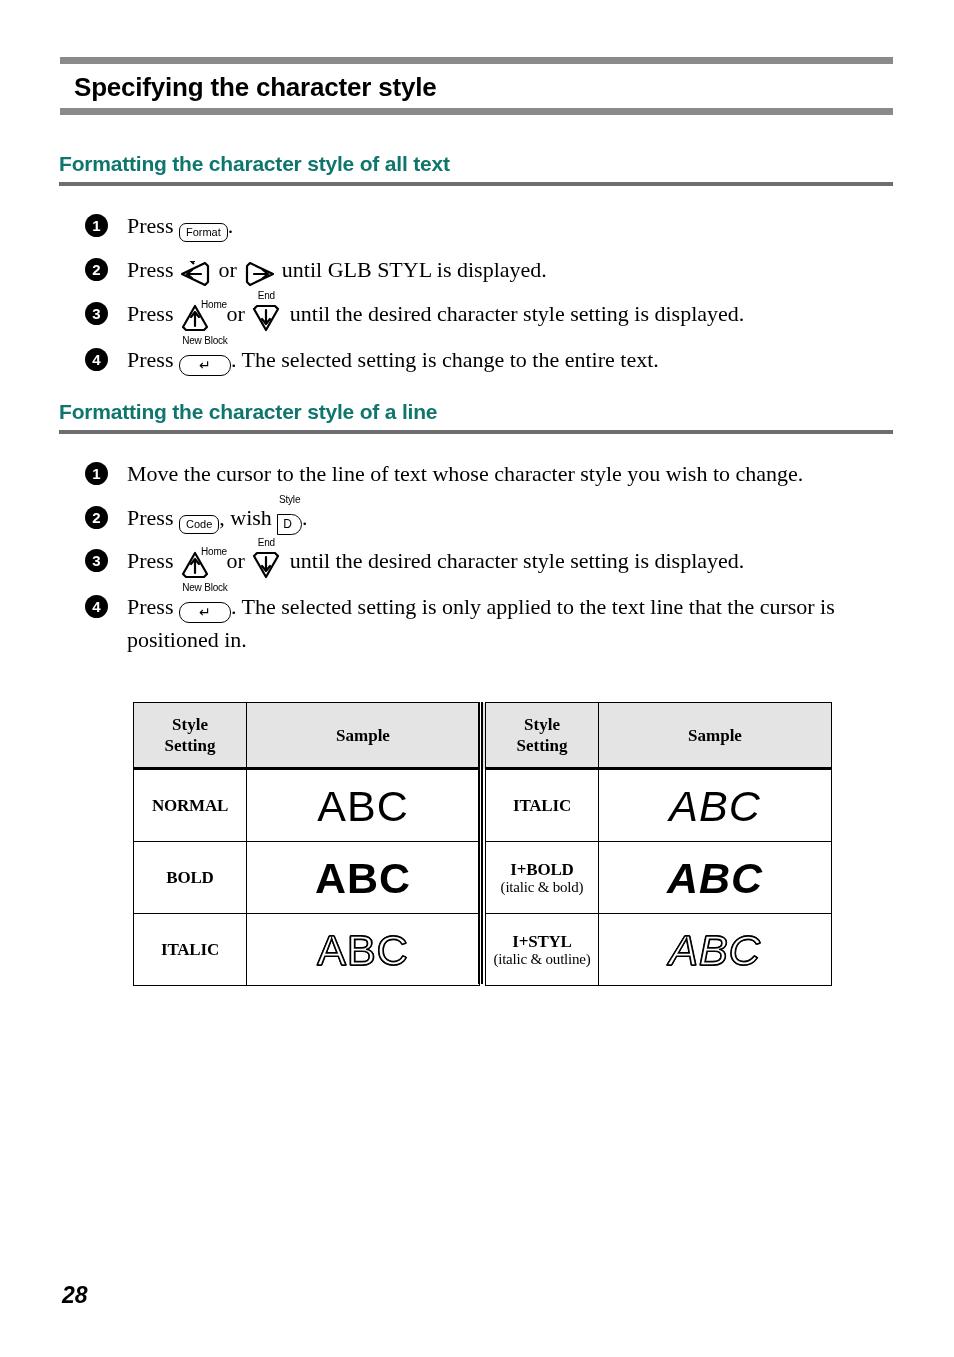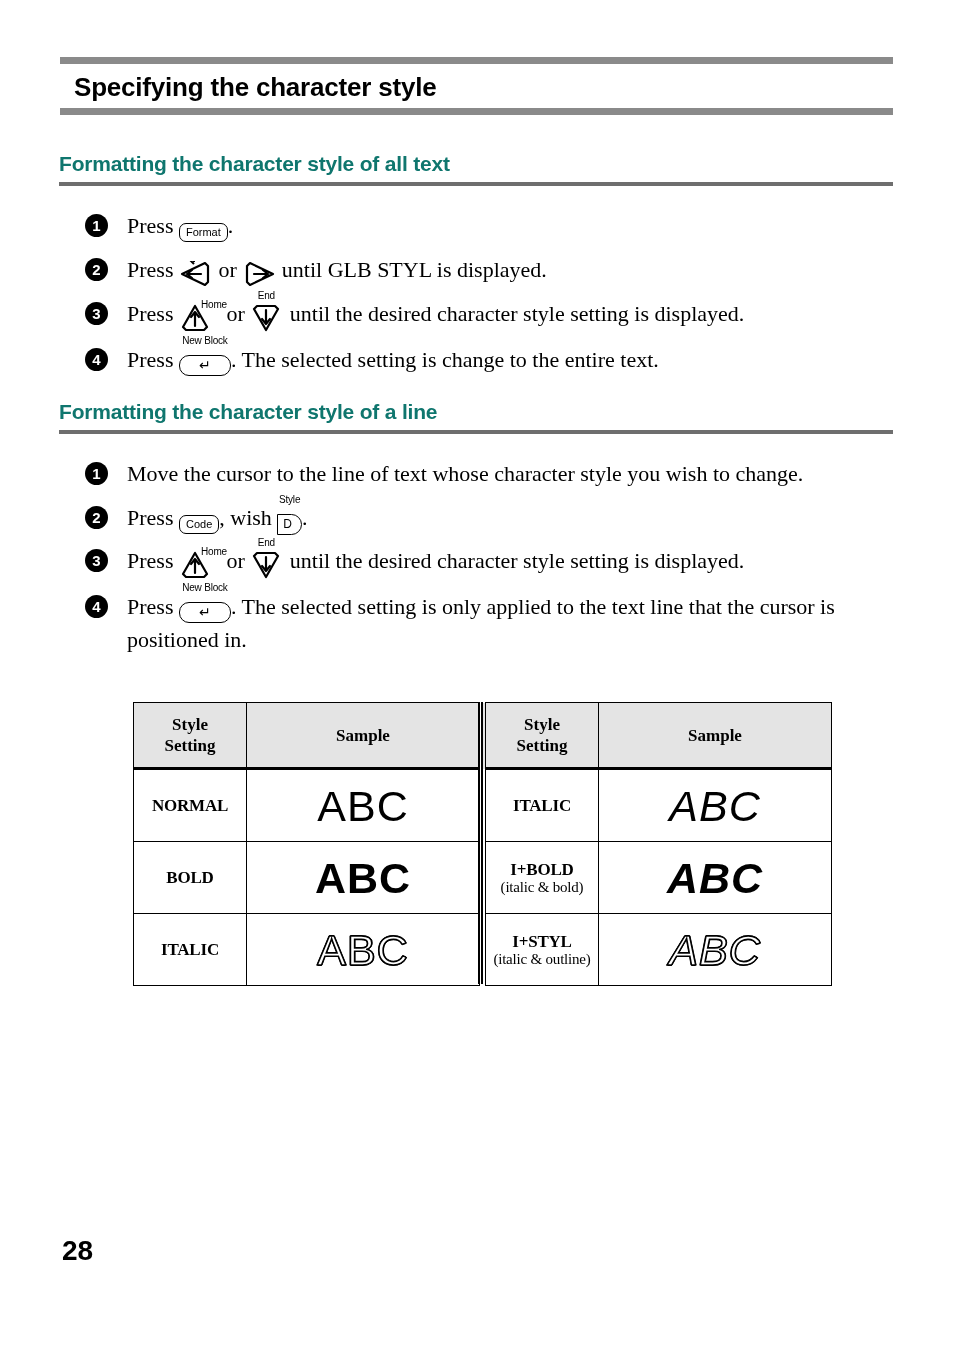--- a/index.html
+++ b/index.html
@@ -246,24 +246,25 @@
     background: #fff;
     border-left: 2px solid #000;
     border-right: 2px solid #000;
     box-sizing: border-box;
   }
 
   
   .page-number {
     position: absolute;
     left: 62px;
-    top: 1235px;
-    font-family: "Liberation Sans", sans-serif;
-    font-weight: bold;
-    font-size: 28px;
+    top: 1282px;
+    font-family: "Liberation Sans", sans-serif;
+    font-weight: bold;
+    font-size: 23px;
+    font-style: italic;
   }
 </style>
 </head>
 <body>
 
 <div class="page">
 
   <div class="title-rule top"></div>
   <div class="chapter-title">Specifying the character style</div>
   <div class="title-rule bottom"></div>

